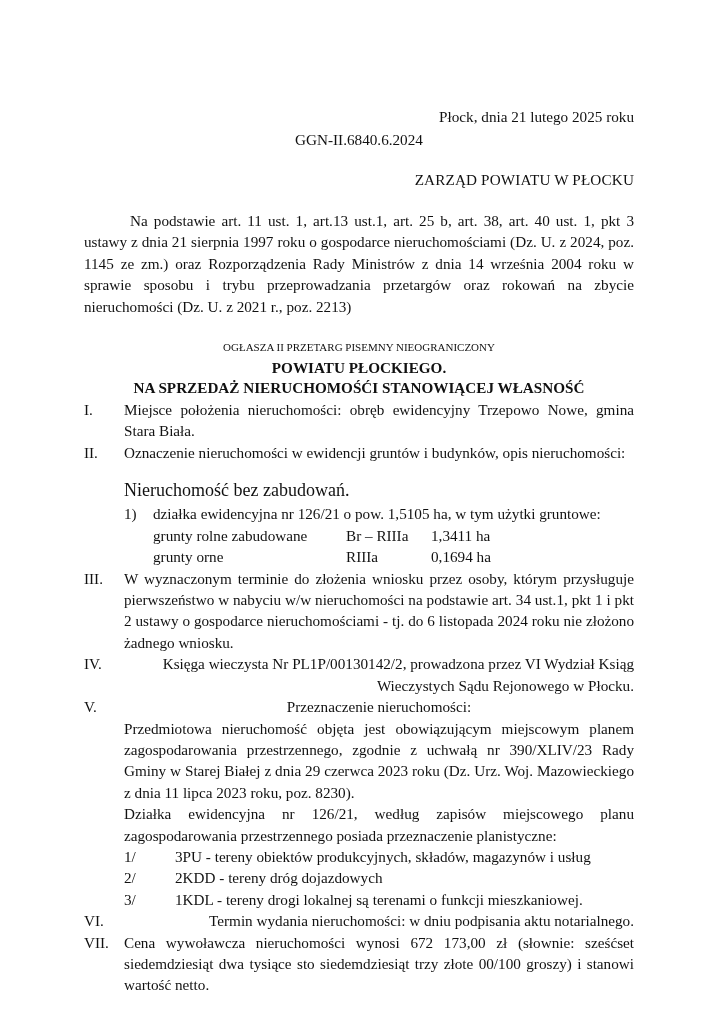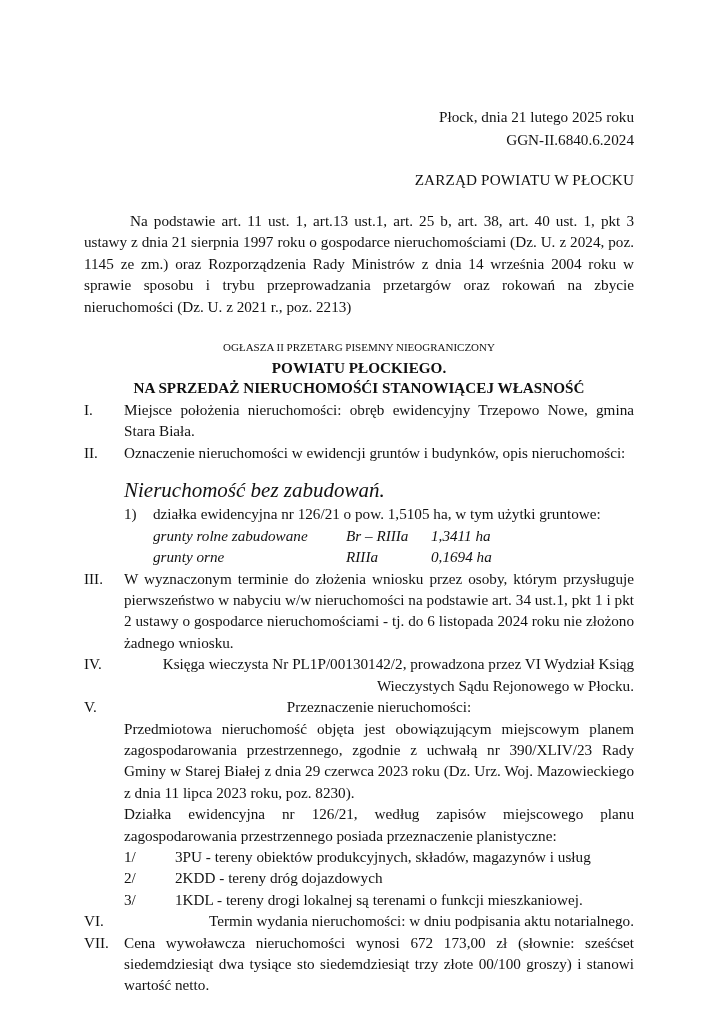--- a/index.html
+++ b/index.html
@@ -37,21 +37,21 @@
   }
 
   
   .date-line {
     text-align: right;
     font-size: 15.2px;
     line-height: 21px;
     padding-top: 106px;
   }
   .ref-line {
-    text-align: right;
+    text-align: center;
     font-size: 15.2px;
     line-height: 21px;
     margin-top: 2px;
   }
   .org-line {
     text-align: right;
     font-size: 15.2px;
     line-height: 21px;
     margin-top: 19px;
     letter-spacing: 0.15px;
@@ -97,23 +97,22 @@
   .roman-text {
     flex: 1 1 auto;
     text-align: justify;
     text-justify: inter-word;
   }
   .roman-text.nojust { text-align: right; }
 
   
   .inner-plain {
     margin-top: 17px;
-    font-size: 21px;
-    line-height: 21.4px;
-    font-style: italic;
+    font-size: 18px;
+    line-height: 21.4px;
   }
   .numlist {
     margin-top: 2px;
   }
   .numlist-item {
     display: flex;
     align-items: flex-start;
   }
   .numlist-marker {
     flex: 0 0 29px;
@@ -125,21 +124,20 @@
     flex: 1 1 auto;
     font-size: 15.2px;
     line-height: 21.4px;
   }
 
   
   .lu-row {
     display: flex;
     font-size: 15.2px;
     line-height: 21.4px;
-    font-style: italic;
   }
   .lu-name  { flex: 0 0 193px; width: 193px; }
   .lu-code  { flex: 0 0 85px;  width: 85px; }
   .lu-area  { flex: 0 0 auto; }
 
   
   .slash-list { margin-top: 0; }
   .slash-item {
     display: flex;
     align-items: flex-start;

